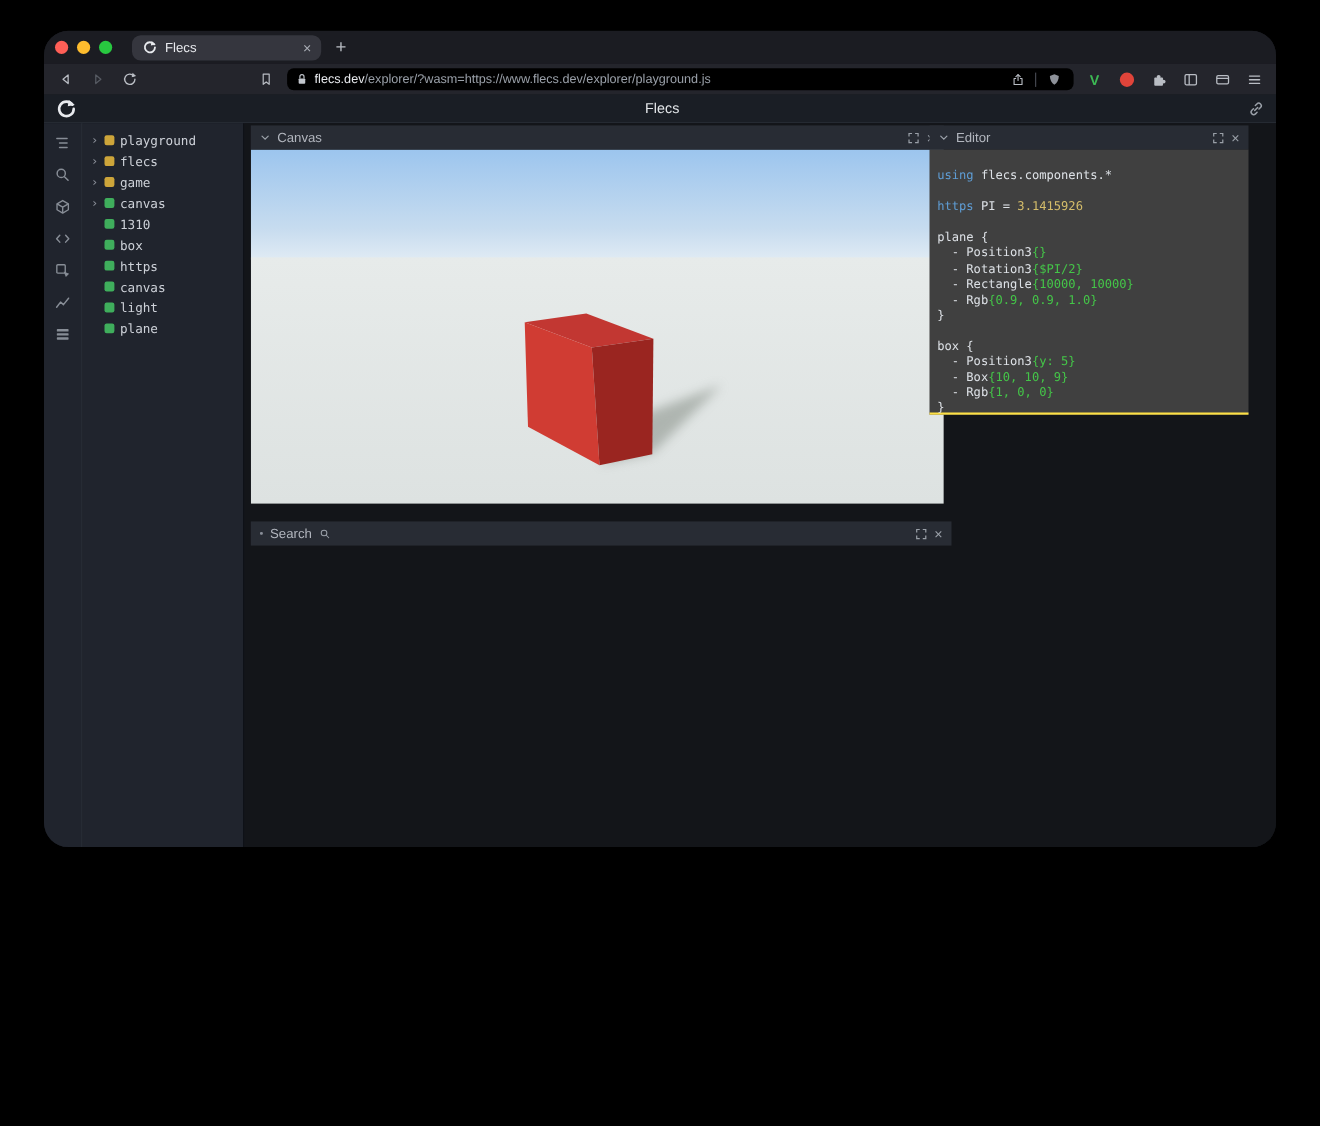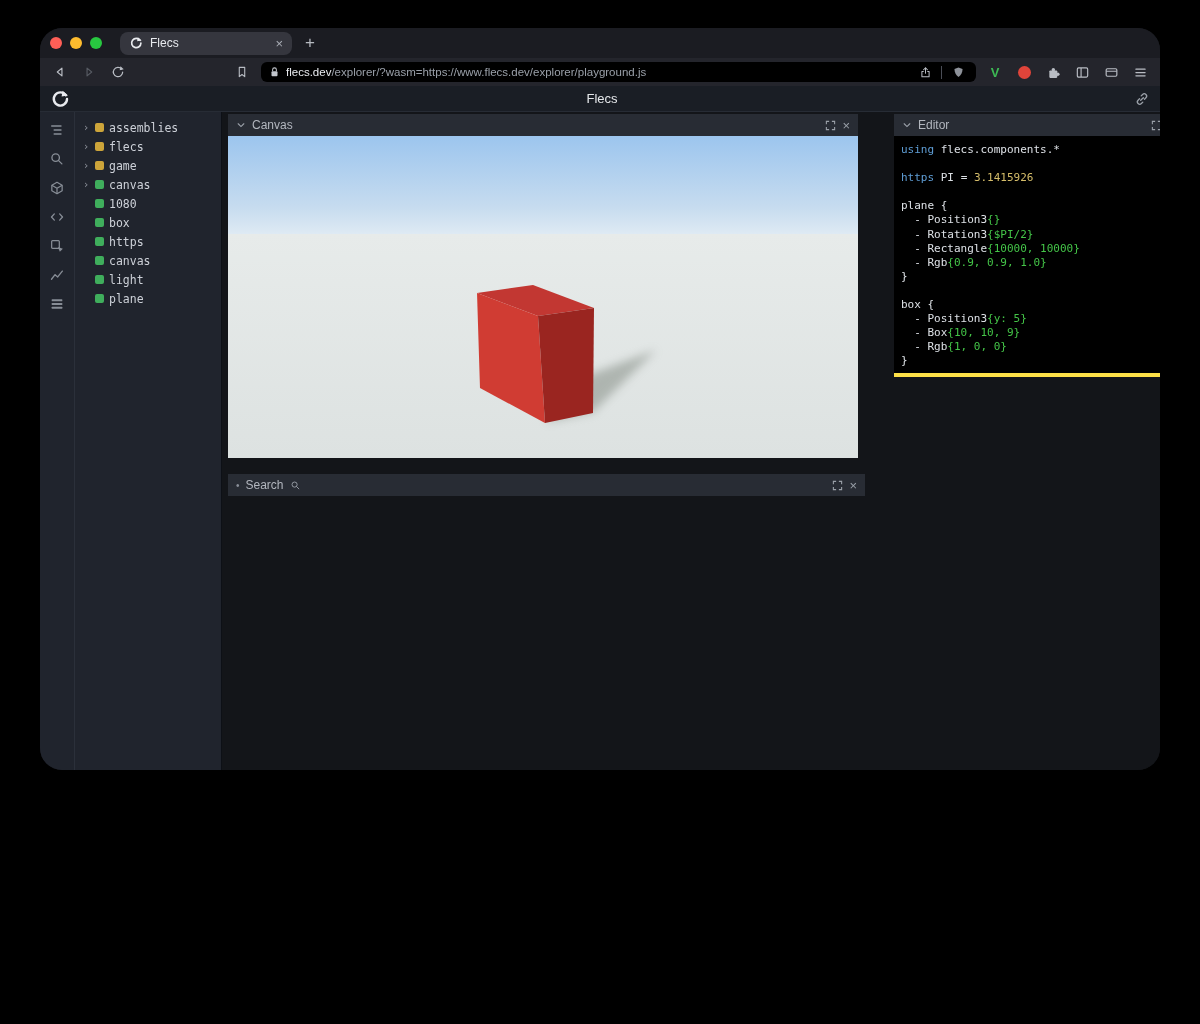--- a/index.html
+++ b/index.html
@@ -50,23 +50,23 @@
   
   .panel{position:absolute}
   .panel-header{height:22px;background:#282c34;display:flex;align-items:center;gap:6px;
     padding:0 8px;color:#b2b6be;font-size:12px}
   .panel-header .spacer{flex:1}
   .hdr-close{color:#9aa0a8;font-size:13px;line-height:1;cursor:pointer}
   .panel-canvas{left:6px;top:2px;width:630px}
   .canvas-body{height:322px;display:block;cursor:grab}
   .panel-search{left:6px;top:362px;width:637px}
   .search-dot{color:#8a8f99;font-size:10px}
-  .panel-editor{left:672px;top:2px;width:290px}
-  .editor-body{height:241px;background:#000000;border-bottom:4px solid #fde047;
-    padding:7px 0 0 7px;cursor:text}
+  .panel-editor{left:623px;top:2px;width:290px}
+  .editor-body{height:241px;background:#404040;border-bottom:2px solid #fde047;
+    padding:17px 0 0 7px;cursor:text}
   .code-line{font-family:"DejaVu Sans Mono",monospace;font-size:11px;line-height:14.1px;
     white-space:pre;color:#dde1e6}
   .tok-kw{color:#5f9ed6}.tok-id{color:#dde1e6}.tok-punct{color:#dde1e6}
   .tok-num{color:#d5bd6a}.tok-val{color:#44c548}
   svg{display:block}
 </style>
 </head>
 <body>
 
 <div class="window">
@@ -238,41 +238,41 @@
               <rect x="3" y="12" width="12" height="2.4" rx="0.6"></rect>
             </g>
         </svg>
       </span>
     </div>
 
     <div class="treepanel" id="tree-list">
         <div class="tree-row">
           <span class="tree-arrow">›</span>
           <span class="tree-square" style="background: rgb(205, 165, 58);"></span>
-          <span class="tree-label">assemblies</span>
+          <span class="tree-label">playground</span>
         </div>
         <div class="tree-row">
           <span class="tree-arrow">›</span>
           <span class="tree-square" style="background: rgb(205, 165, 58);"></span>
           <span class="tree-label">flecs</span>
         </div>
         <div class="tree-row">
           <span class="tree-arrow">›</span>
           <span class="tree-square" style="background: rgb(205, 165, 58);"></span>
           <span class="tree-label">game</span>
         </div>
         <div class="tree-row">
           <span class="tree-arrow">›</span>
           <span class="tree-square" style="background: rgb(63, 174, 92);"></span>
           <span class="tree-label">canvas</span>
         </div>
         <div class="tree-row">
           <span class="tree-arrow"></span>
           <span class="tree-square" style="background: rgb(63, 174, 92);"></span>
-          <span class="tree-label">1080</span>
+          <span class="tree-label">1310</span>
         </div>
         <div class="tree-row">
           <span class="tree-arrow"></span>
           <span class="tree-square" style="background: rgb(63, 174, 92);"></span>
           <span class="tree-label">box</span>
         </div>
         <div class="tree-row">
           <span class="tree-arrow"></span>
           <span class="tree-square" style="background: rgb(63, 174, 92);"></span>
           <span class="tree-label">https</span>

